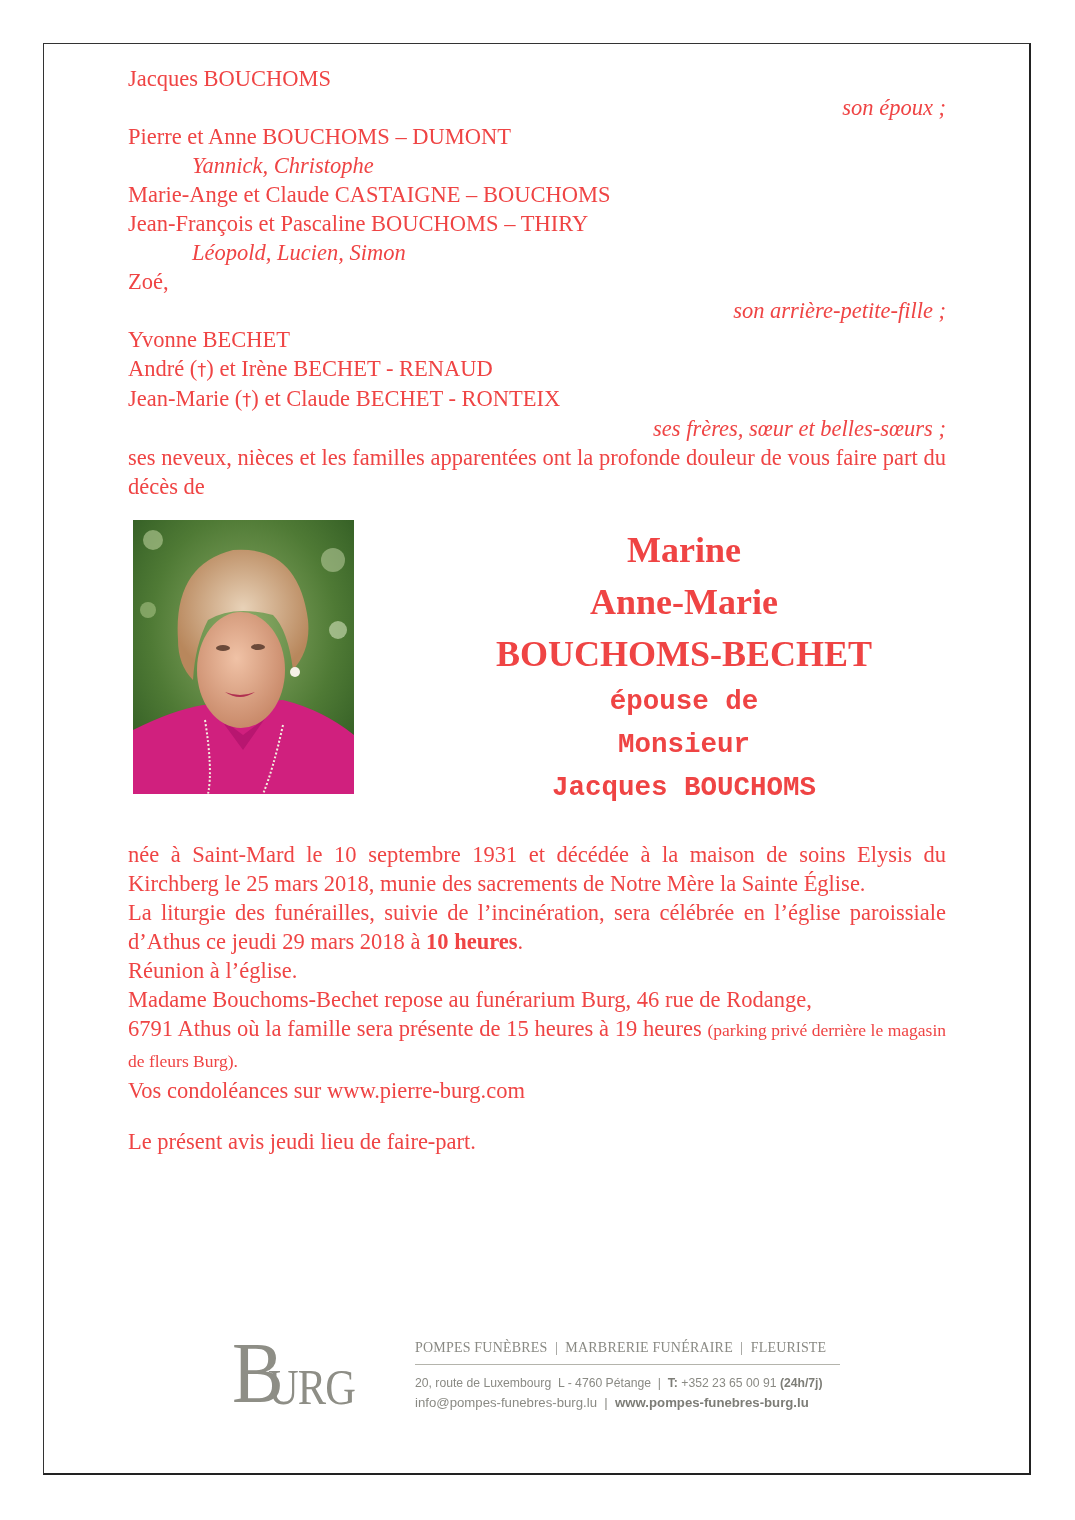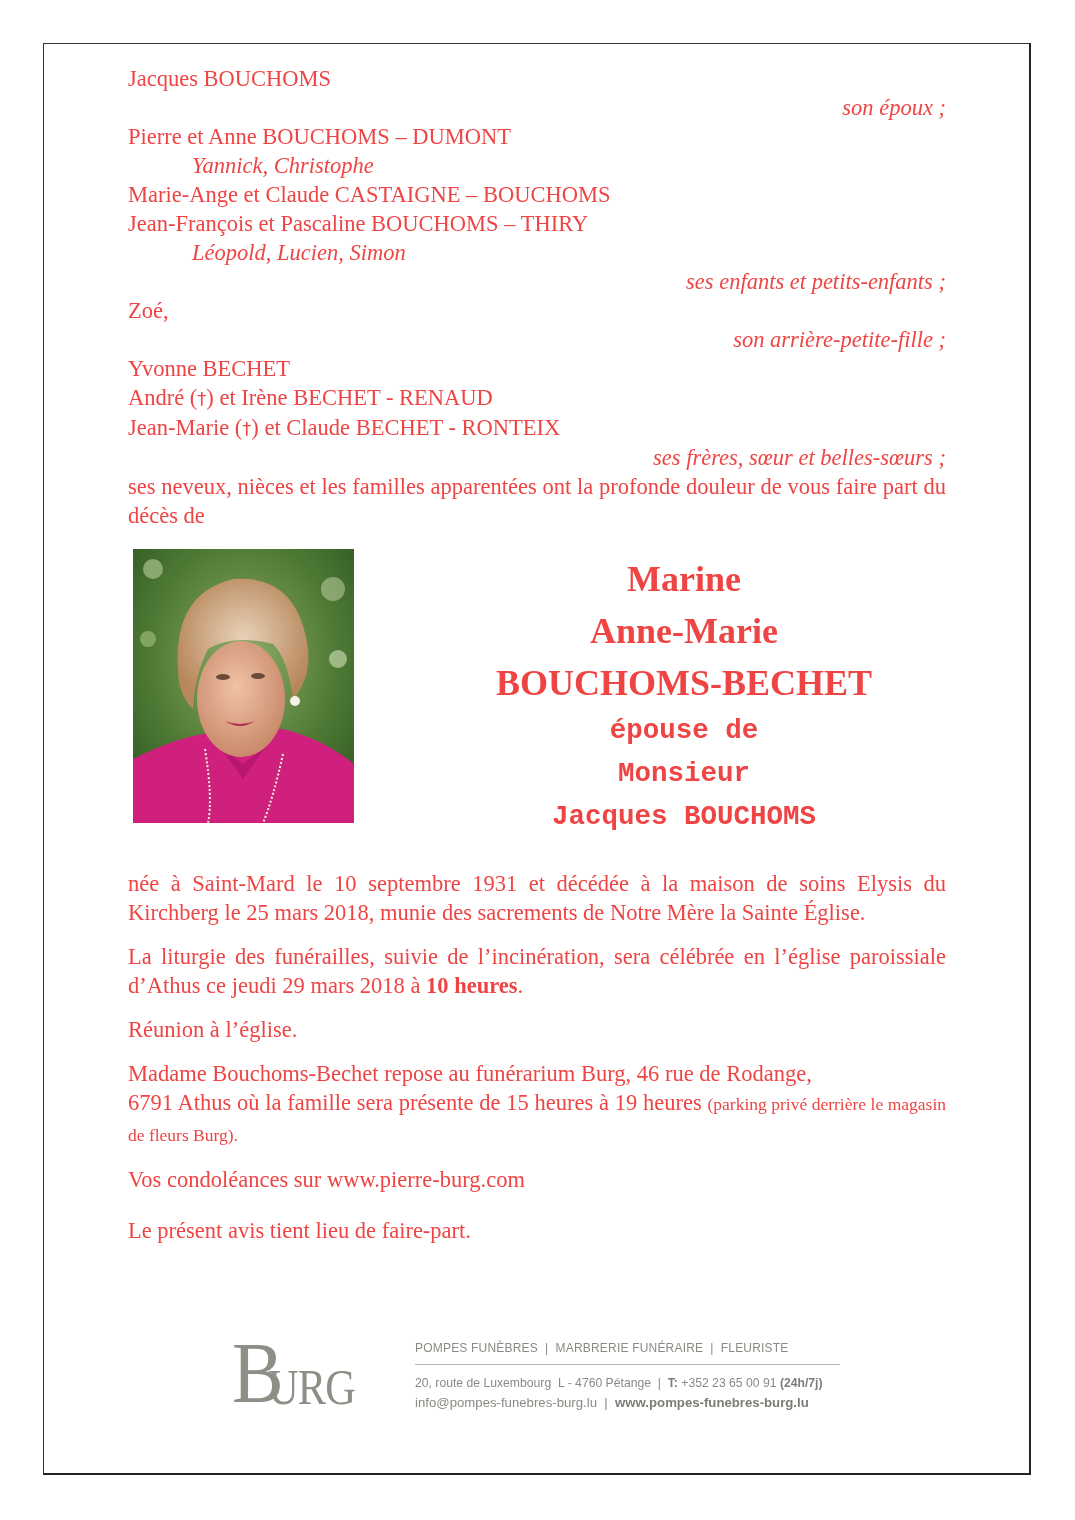--- a/index.html
+++ b/index.html
@@ -23,55 +23,54 @@
     .photo {
       position: absolute; left: 5px; top: 0; width: 221px; height: 274px; overflow: hidden;
       background: #3f6a2c;
     }
     .names {
       position: absolute; left: 300px; width: 512px; top: 4px; text-align: center;
       font-weight: bold;
     }
     .names .big { font-size: 36px; line-height: 52px; }
     .names .med { font-size: 27.5px; line-height: 43px; font-family: Liberation Mono, monospace; }
-    .para { margin-top: 15px; }
+    .para { }
     .small { font-size: 17.5px; }
     .footer {
       position: absolute; left: 232px; top: 1338px; width: 612px; height: 80px;
     }
     .logo {
       position: absolute; left: 0; top: 0; width: 145px; height: 80px;
       font-family: "Liberation Serif", serif; color: #8e8e86;
     }
     .logo .b { position: absolute; left: 0; top: -8px; font-size: 86px; line-height: 86px; font-weight: normal; transform: scaleX(0.9); transform-origin: left; }
     .logo .rest { position: absolute; left: 36px; top: 24px; font-size: 50px; line-height: 50px; letter-spacing: -1px; transform: scaleX(0.85); transform-origin: left; }
     .ftext {
       position: absolute; left: 183px; top: 0; width: 425px;
       font-family: "Liberation Sans", "DejaVu Sans", sans-serif; color: #8a8a84;
     }
-    .ftext .services { font-size: 12px; letter-spacing: 0.2px; line-height: 20px; white-space: nowrap; }
+    .ftext .services { font-size: 14px; letter-spacing: 0.2px; line-height: 20px; white-space: nowrap; font-family: Liberation Serif, serif; }
     .ftext .rule { height: 1px; background: #b4b4ac; margin: 6px 0 8px 0; }
     .ftext .addr { font-size: 12.2px; line-height: 20px; white-space: nowrap; }
     .ftext b { color: #7d7d77; }
   </style>
 </head>
 <body>
 
 <div class="frame"></div>
 
 <div class="doc">
   <div class="line">Jacques BOUCHOMS</div>
   <div class="line role">son époux ;</div>
 
   <div class="line">Pierre et Anne BOUCHOMS – DUMONT</div>
   <div class="line indent">Yannick, Christophe</div>
   <div class="line">Marie-Ange et Claude CASTAIGNE – BOUCHOMS</div>
   <div class="line">Jean-François et Pascaline BOUCHOMS – THIRY</div>
   <div class="line indent">Léopold, Lucien, Simon</div>
-  <div class="line role">ses enfants et petits-enfants ;</div>
 
   <div class="line">Zoé,</div>
   <div class="line role">son arrière-petite-fille ;</div>
 
   <div class="line">
     <span>Yvonne BECHET</span>
   </div>
   <div class="line">
     <span>André (</span><span class="cross">†</span><span>) et Irène BECHET - RENAUD</span>
   </div>
@@ -127,21 +126,21 @@
   </div>
 
   <div class="just">née à Saint-Mard le 10 septembre 1931 et décédée à la maison de soins Elysis du Kirchberg le 25 mars 2018, munie des sacrements de Notre Mère la Sainte Église.</div>
   <div class="just para"><span>La liturgie des funérailles, suivie de l’incinération, sera célébrée en l’église paroissiale d’Athus ce jeudi 29 mars 2018 à </span><b>10 heures</b><span>.</span></div>
   <div class="para">Réunion à l’église.</div>
   <div class="para">
     <div class="line">Madame Bouchoms-Bechet repose au funérarium Burg, 46 rue de Rodange,</div>
     <div class="just"><span>6791 Athus où la famille sera présente de 15 heures à 19 heures </span><span class="small">(parking privé derrière le magasin de fleurs Burg).</span></div>
   </div>
   <div class="para">Vos condoléances sur www.pierre-burg.com</div>
-  <div class="para" style="margin-top:22px">Le présent avis tient lieu de faire-part.</div>
+  <div class="para" style="margin-top:22px">Le présent avis jeudi lieu de faire-part.</div>
 </div>
 
 <div class="footer">
   <div class="logo">
     <span class="b">B</span>
     <span class="rest">URG</span>
   </div>
   <div class="ftext">
     <div class="services" style="white-space: pre;">POMPES FUNÈBRES  |  MARBRERIE FUNÉRAIRE  |  FLEURISTE</div>
     <div class="rule"></div>

